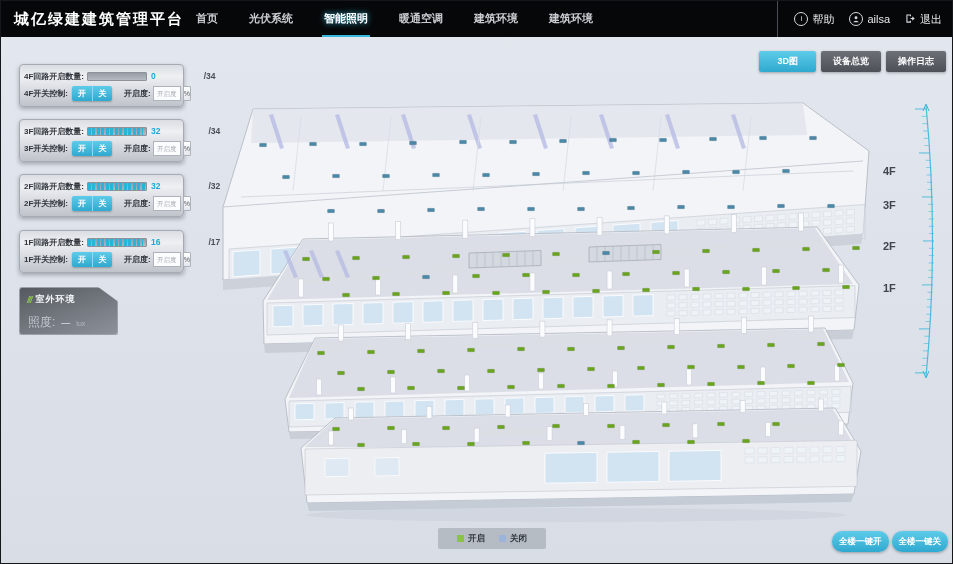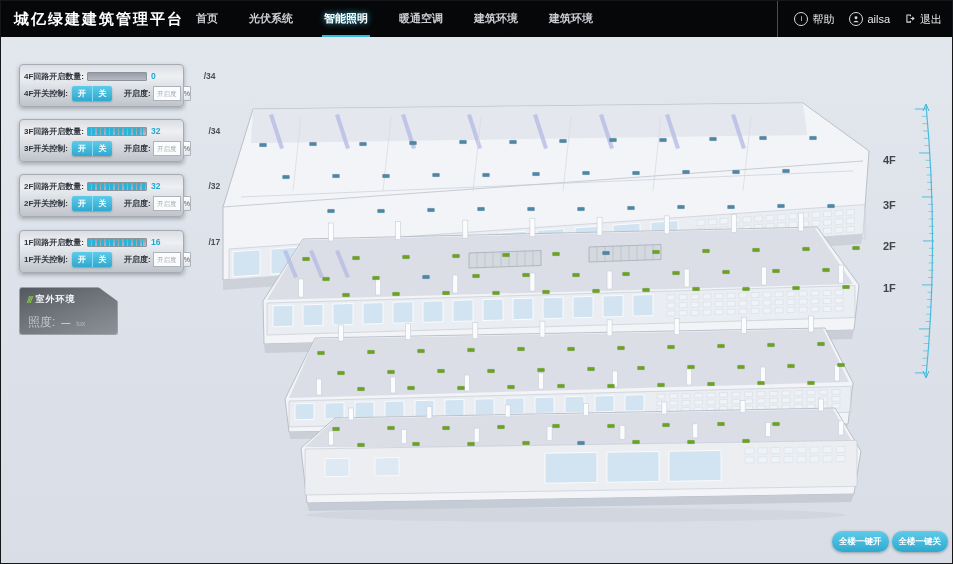--- a/index.html
+++ b/index.html
@@ -702,25 +702,40 @@
       <span class="slashes">///</span>
       <span class="otext">室外环境</span>
     </div>
     <div class="orow">
       <span class="olabel">照度:</span>
       <span class="ovalue">—</span>
       <span class="ounit">lux</span>
     </div>
   </div>
 
-
-  <span class="flabel" style="top:153px">4F</span>
+  <div id="viewbtns">
+    <button class="vbtn active">3D图</button>
+    <button class="vbtn">设备总览</button>
+    <button class="vbtn">操作日志</button>
+  </div>
+
+  <span class="flabel" style="top:164px">4F</span>
   <span class="flabel" style="top:198px">3F</span>
   <span class="flabel" style="top:239px">2F</span>
   <span class="flabel" style="top:281px">1F</span>
 
+  <div id="legend">
+    <span class="litem">
+      <span class="lsw" style="background: rgb(139, 195, 74);"></span>
+      <span class="llab">开启</span>
+    </span>
+    <span class="litem">
+      <span class="lsw" style="background: rgb(157, 180, 217);"></span>
+      <span class="llab">关闭</span>
+    </span>
+  </div>
 
   <div id="footbtns">
     <button class="fbtn">全楼一键开</button>
     <button class="fbtn">全楼一键关</button>
   </div>
 
 </div>
 
 </body></html>

